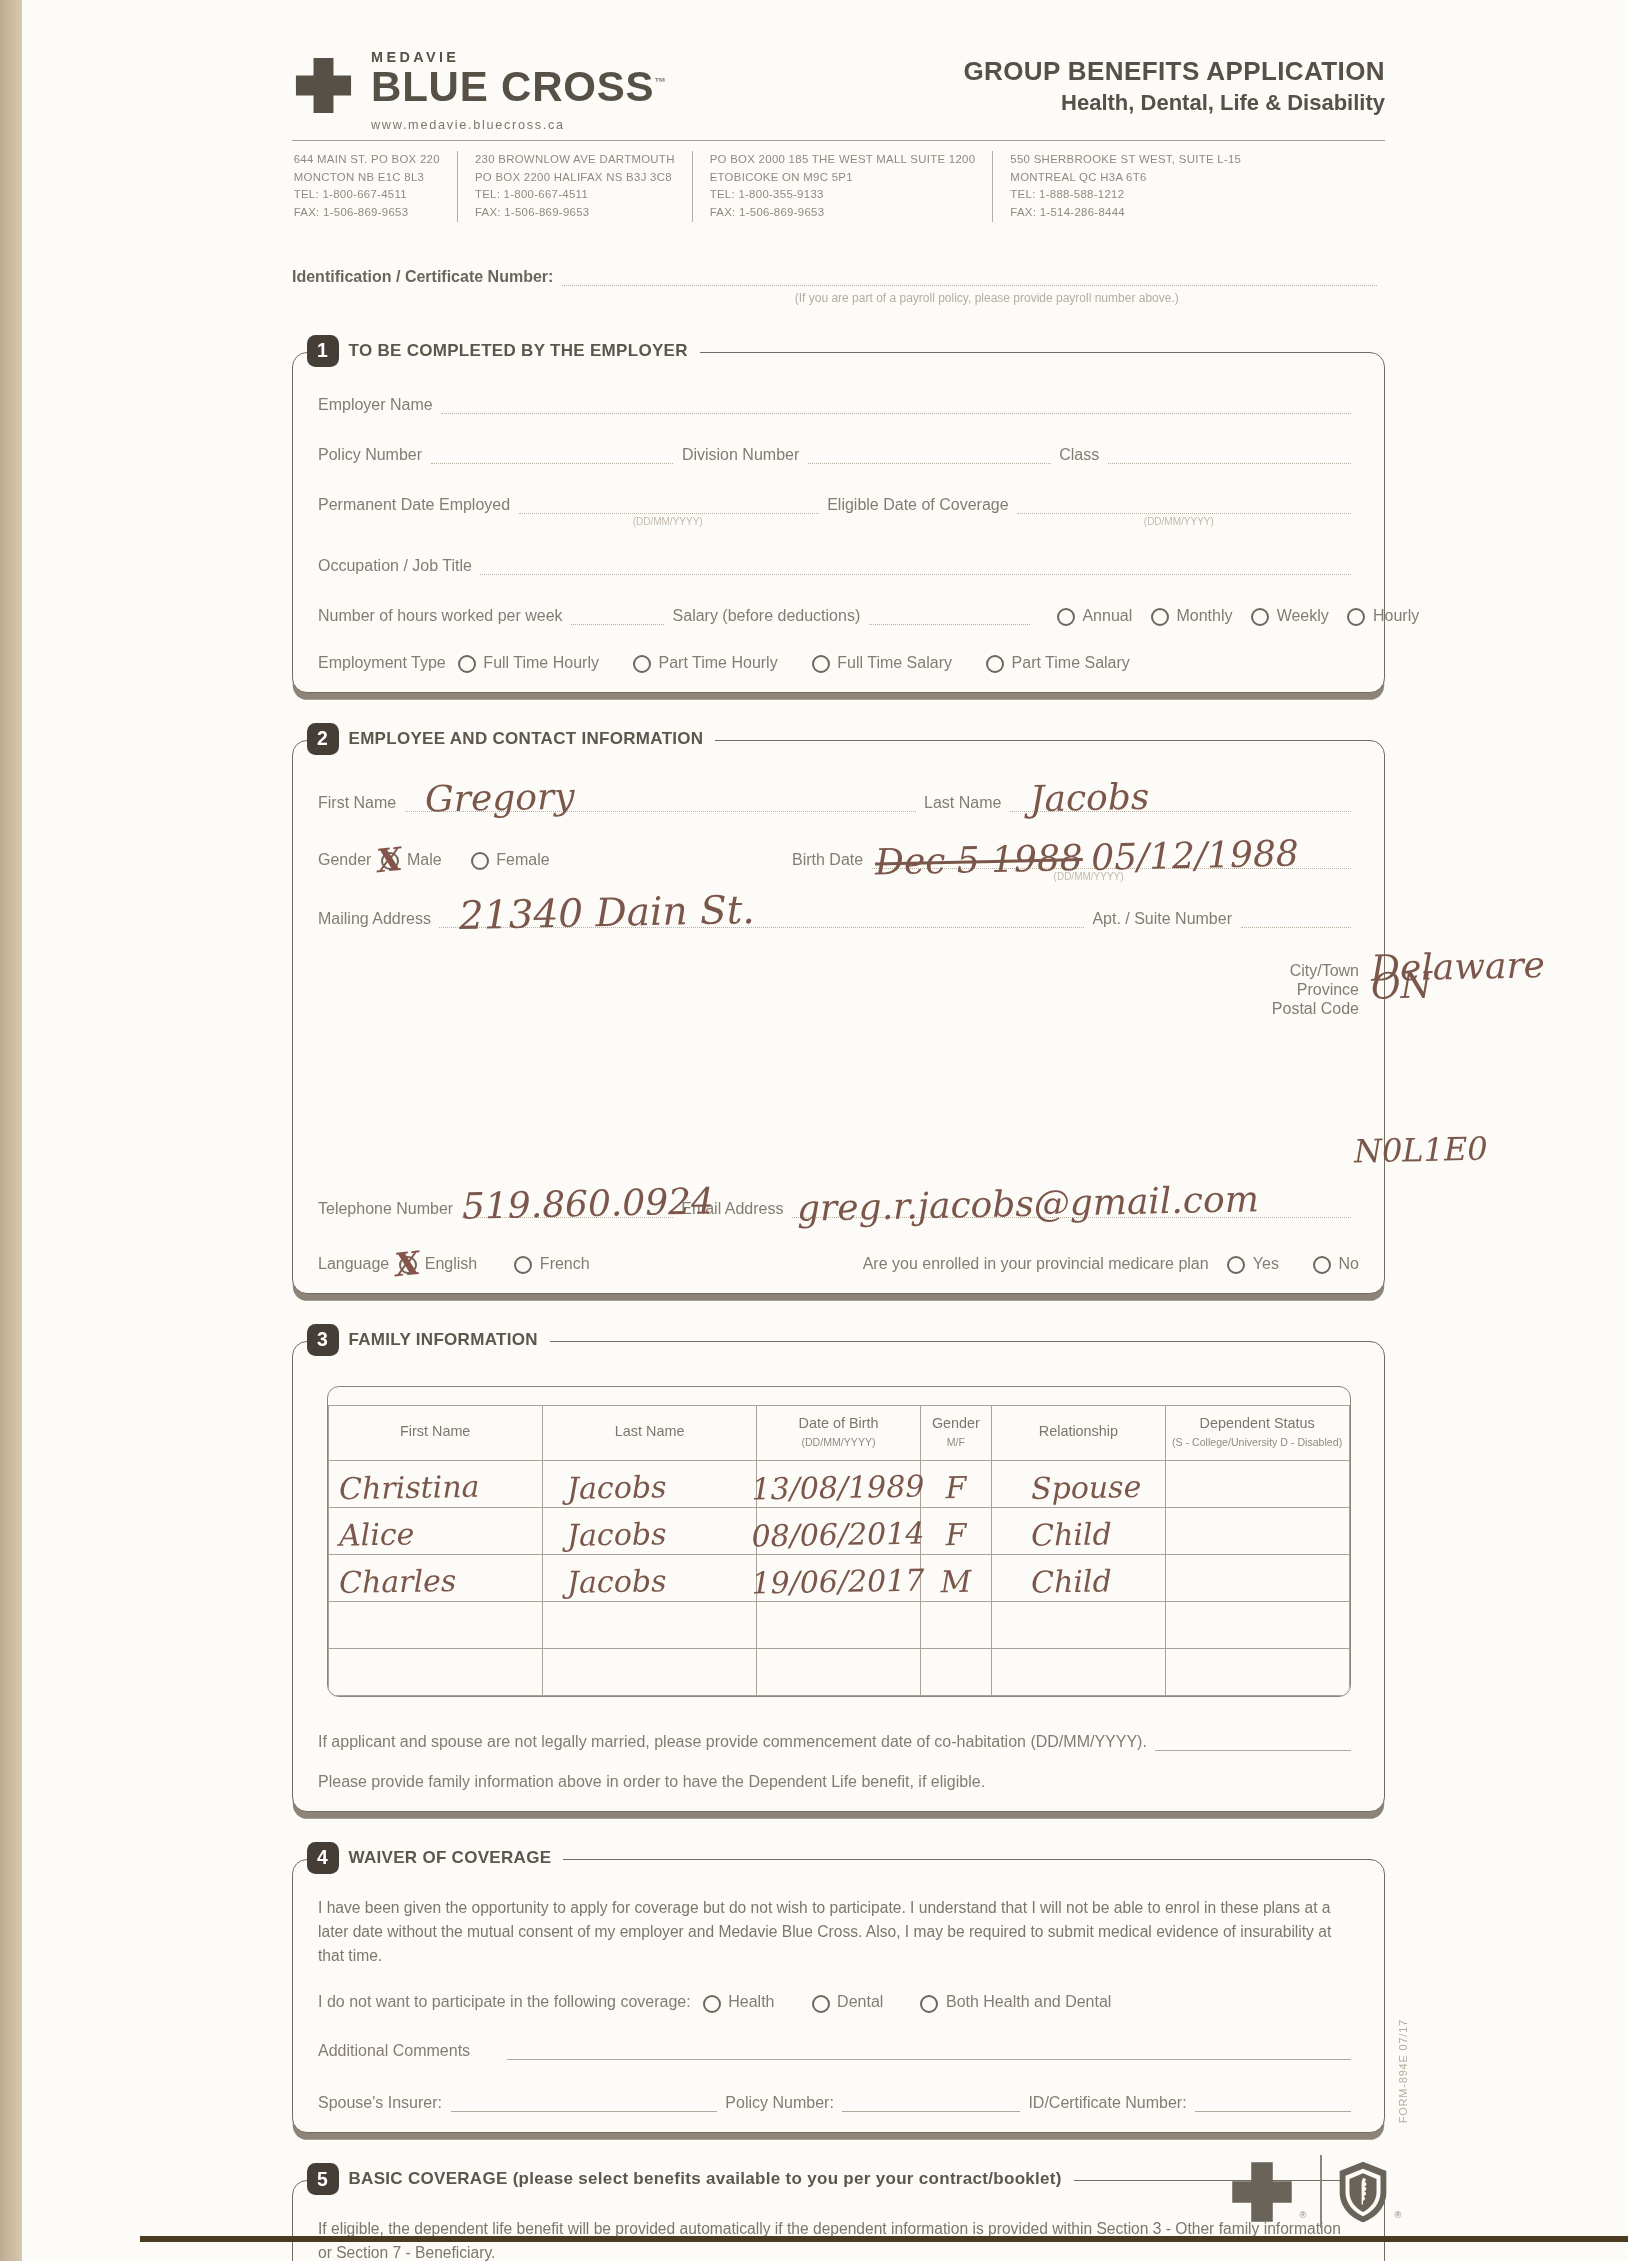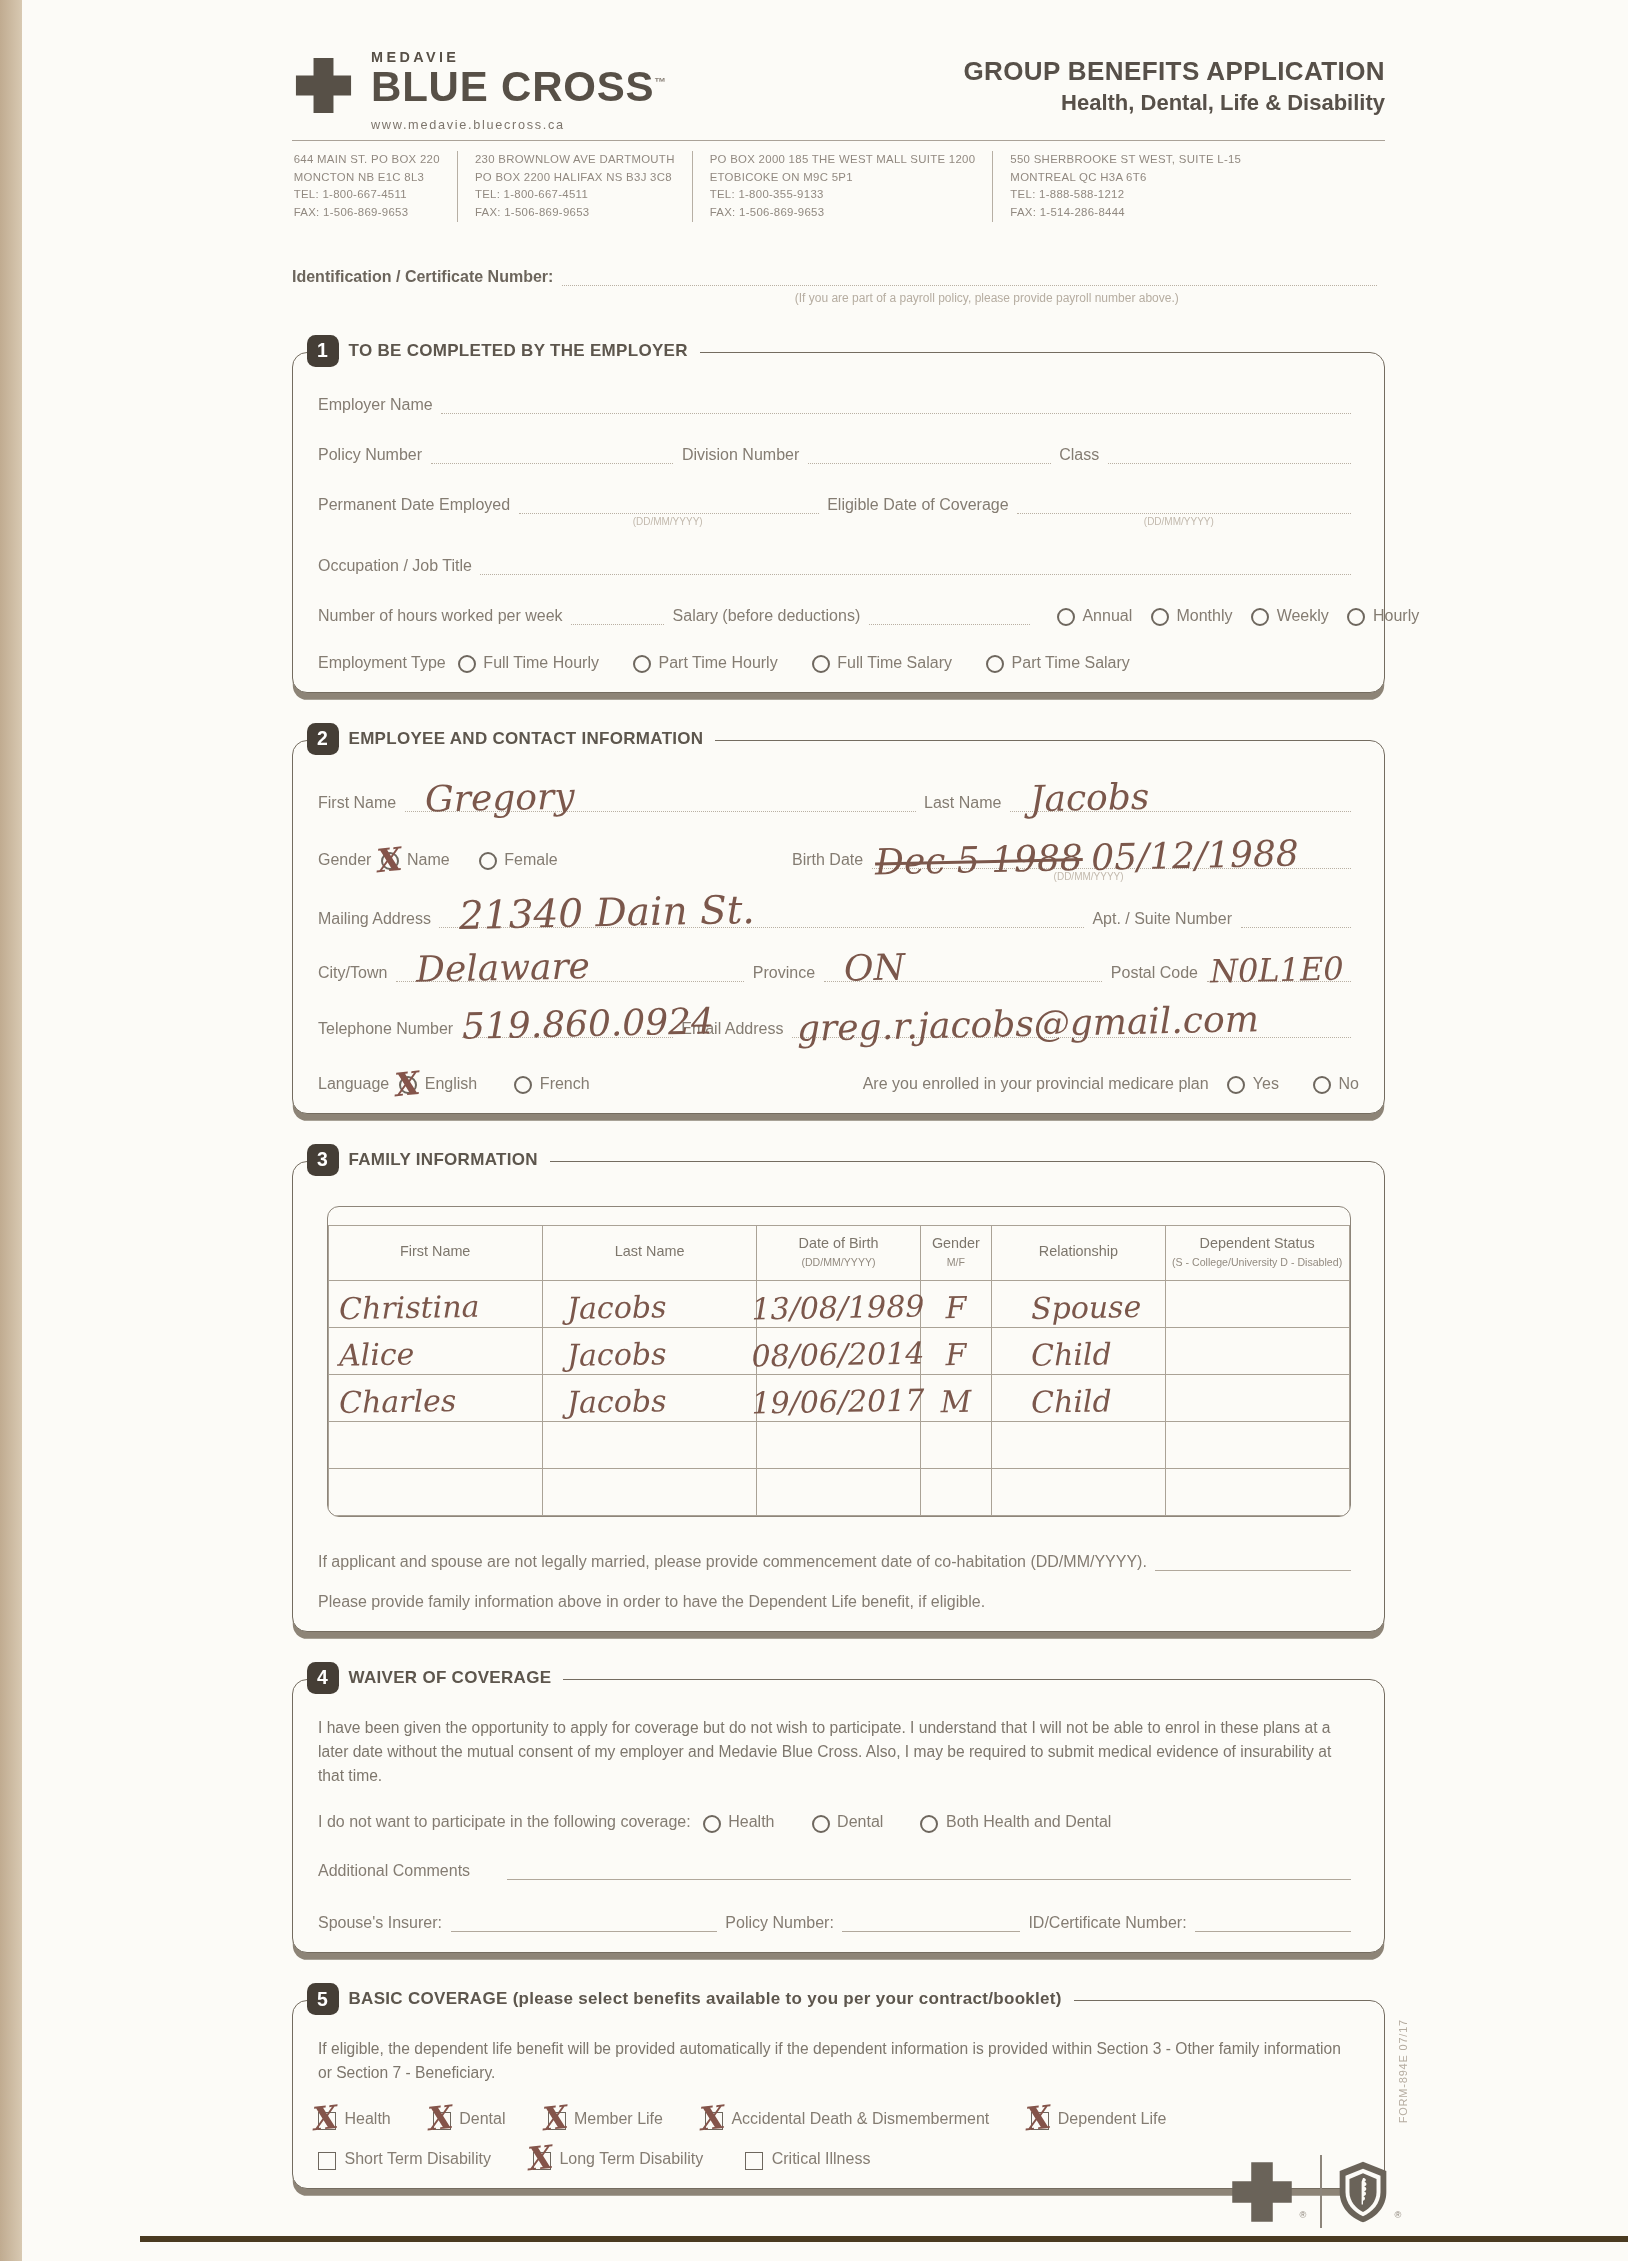--- a/index.html
+++ b/index.html
@@ -217,42 +217,42 @@
         <span class="lbl">Last Name</span>
         <span class="line">
           <span class="hw">Jacobs</span>
         </span>
       </div>
       <div class="row" style="margin-top:37px;">
         <span class="lbl">Gender</span>
         <span class="radio" style="margin-left:10px;">
           <span class="mark">X</span>
         </span>
-          <span class="optlbl">Name</span>
+          <span class="optlbl">Male</span>
         <span class="radio" style="margin-left:29px;"></span>
           <span class="optlbl">Female</span>
         <span style="flex:1;"></span>
         <span class="lbl">Birth Date</span>
         <span class="line" style="flex:0 0 46%;">
           <span class="hw" style="display:flex; gap:8.5px; bottom:-8.5px; left:3.4px;">
             <span class="struck">Dec 5 1988</span>
             <span>05/12/1988</span>
           </span>
           <span class="under">(DD/MM/YYYY)</span>
         </span>
       </div>
       <div class="row" style="margin-top:39px;">
         <span class="lbl">Mailing Address</span>
         <span class="line">
           <span class="hw" style="font-size:39px;">21340 Dain St.</span>
         </span>
         <span class="lbl">Apt. / Suite Number</span>
         <span class="line" style="flex:0 0 110px;"></span>
       </div>
-      <div class="row" style="margin-top:34px;">
+      <div class="row" style="margin-top:34px;flex-direction:column;">
         <span class="lbl">City/Town</span>
         <span class="line">
           <span class="hw">Delaware</span>
         </span>
         <span class="lbl">Province</span>
         <span class="line" style="flex:0.8;">
           <span class="hw">ON</span>
         </span>
         <span class="lbl">Postal Code</span>
         <span class="line" style="flex:0 0 144px;">

